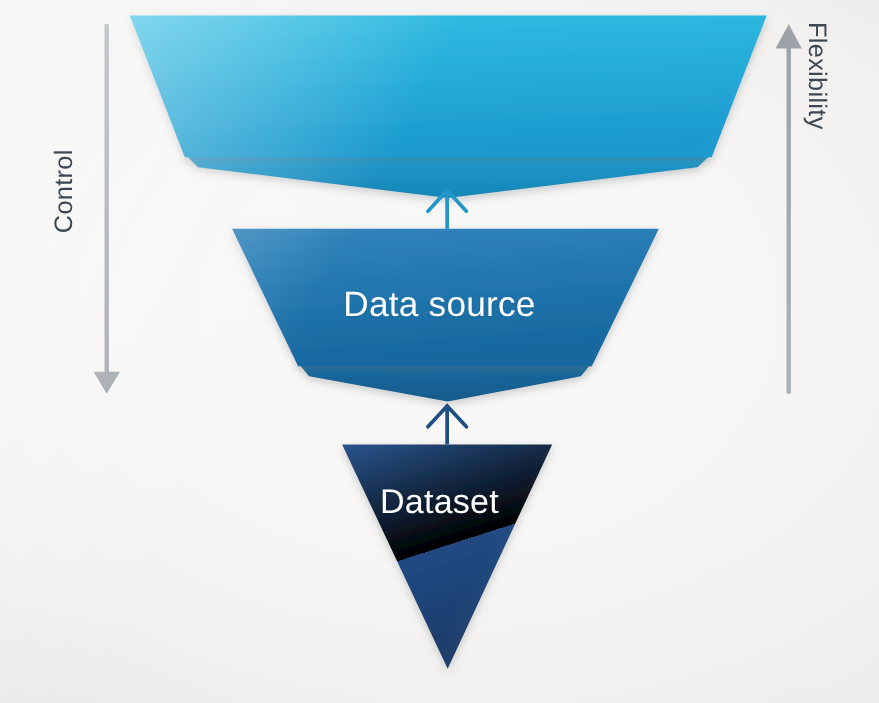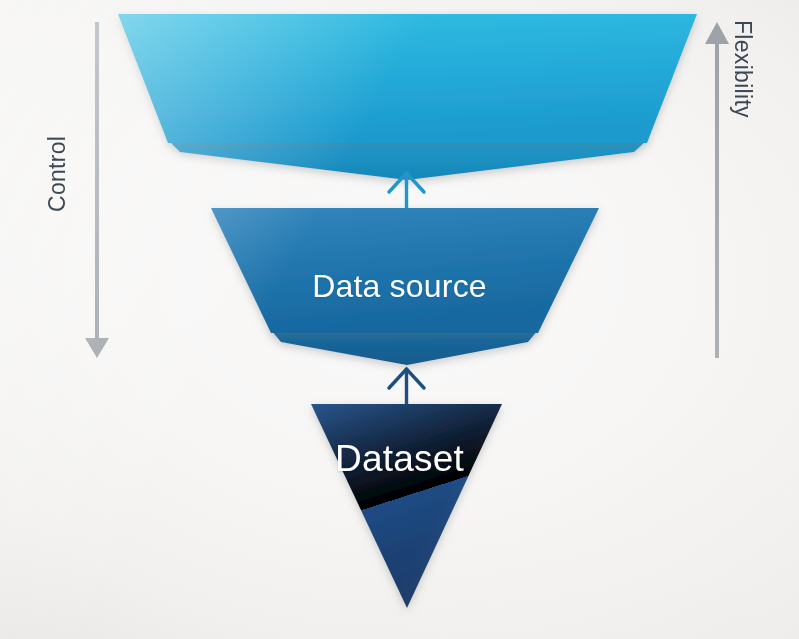--- a/index.html
+++ b/index.html
@@ -46,27 +46,27 @@
     text-align: center;
     text-shadow: 0 1px 2px rgba(0,0,0,0.10);
   }
   #label-report {
     left: 0; right: 0;
     top: 60px;
     font-size: 35px;
   }
   #label-datasource {
     left: 0; right: 0;
-    top: 268px;
+    top: 258px;
     font-size: 32px;
   }
   #label-dataset {
     left: 0; right: 0;
     top: 438px;
-    font-size: 37px;
+    font-size: 31px;
   }
   .axis-label {
     position: absolute;
     color: #3b4854;
     font-size: 23px;
     white-space: nowrap;
     letter-spacing: 0.3px;
   }
   #label-control {
     left: 44px;

